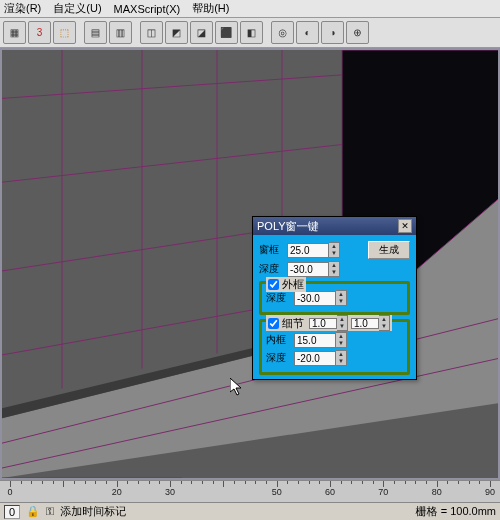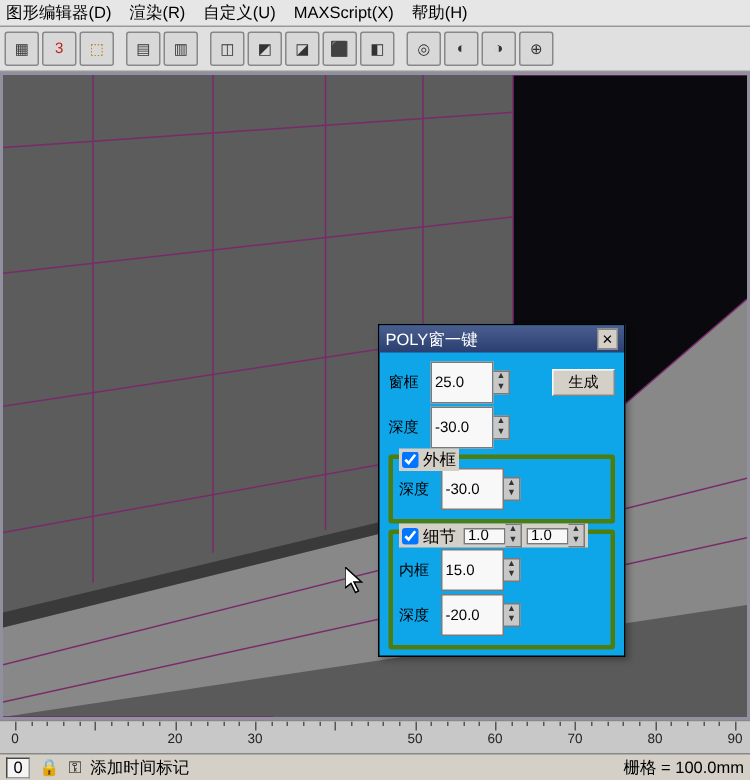--- a/index.html
+++ b/index.html
@@ -14,39 +14,38 @@
   .viewport { position: absolute; top: 48px; left: 0; right: 0; bottom: 40px; background: #5a5a5a; border: 2px solid #9090a0; }
   .viewport svg { width: 100%; height: 100%; display: block; }
   .cursor { position: absolute; left: 228px; top: 328px; pointer-events: none; }
   .dialog { position: absolute; left: 252px; top: 216px; width: 165px; background: #0ea5e9; border: 1px solid #000; box-shadow: 2px 2px 4px rgba(0,0,0,0.3); }
   .dlg-title { height: 18px; background: linear-gradient(#4a5f8f,#2a3f6f); color: #fff; font-size: 10px; display: flex; align-items: center; padding: 0 4px; }
   .dlg-title .close { margin-left: auto; width: 14px; height: 14px; background: #d4d0c8; color: #000; text-align: center; line-height: 12px; border: 1px solid #888; font-size: 9px; }
   .dlg-body { padding: 4px 6px; }
   .row { display: flex; align-items: center; gap: 2px; margin: 2px 0; }
   .row .lbl { font-size: 10px; width: 26px; }
   .spin { display: flex; align-items: center; }
-  .spin input { width: 42px; height: 28px; background: #f8f8f8; border: 1px solid #7a7a7a; font-size: 10px; padding: 0 2px; text-align: left; }
+  .spin input { width: 42px; height: 15px; background: #f8f8f8; border: 1px solid #7a7a7a; font-size: 10px; padding: 0 2px; text-align: left; }
   .spin .arrows { width: 11px; height: 16px; background: #c8c8c8; border: 1px solid #7a7a7a; border-left: none; display: flex; flex-direction: column; }
   .spin .arrows div { flex: 1; font-size: 6px; line-height: 6px; text-align: center; color: #333; }
   .btn { height: 18px; padding: 0 10px; background: #d4d0c8; border: 1px solid #888; border-top-color: #fff; border-left-color: #fff; font-size: 10px; display: flex; align-items: center; }
   .grp { border: 3px solid #4d7c0f; border-radius: 2px; padding: 4px 4px 4px 4px; margin-top: 4px; position: relative; }
   .grp .chk { position: absolute; top: -7px; left: 4px; background: #d4d0c8; padding: 0 2px; display: flex; align-items: center; gap: 3px; font-size: 10px; }
   .grp .chk input { width: 11px; height: 11px; }
   .timebar { position: absolute; bottom: 18px; left: 0; right: 0; height: 22px; background: #d4d0c8; border-top: 1px solid #888; display: flex; align-items: center; }
   .ticks { flex: 1; height: 100%; position: relative; background: #c8c8c8; overflow: hidden; }
   .tick { position: absolute; top: 0; width: 1px; height: 6px; background: #555; }
   .ticklbl { position: absolute; top: 6px; font-size: 9px; color: #222; transform: translateX(-50%); }
   .statusbar { position: absolute; bottom: 0; left: 0; right: 0; height: 18px; background: #d4d0c8; border-top: 1px solid #888; display: flex; align-items: center; font-size: 10px; padding: 0 4px; gap: 6px; }
   .statusbar .field { background: #f4f4f4; border: 1px inset #999; padding: 0 4px; height: 14px; line-height: 12px; }
 </style>
 </head>
 <body>
 
 <div class="menubar">
-  <span>图形编辑器(D)</span>
   <span>渲染(R)</span>
   <span>自定义(U)</span>
   <span>MAXScript(X)</span>
   <span>帮助(H)</span>
 </div>
 
 <div class="toolbar">
   <div class="tbtn">▦</div>
   <div class="tbtn" style="color:#c02020">3</div>
   <div class="tbtn" style="color:#c07000">⬚</div>

